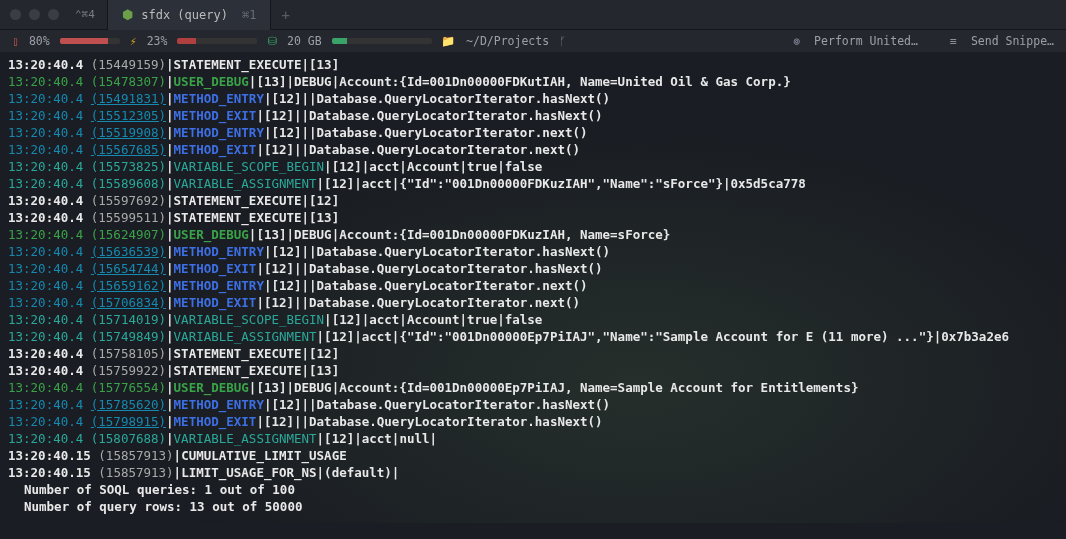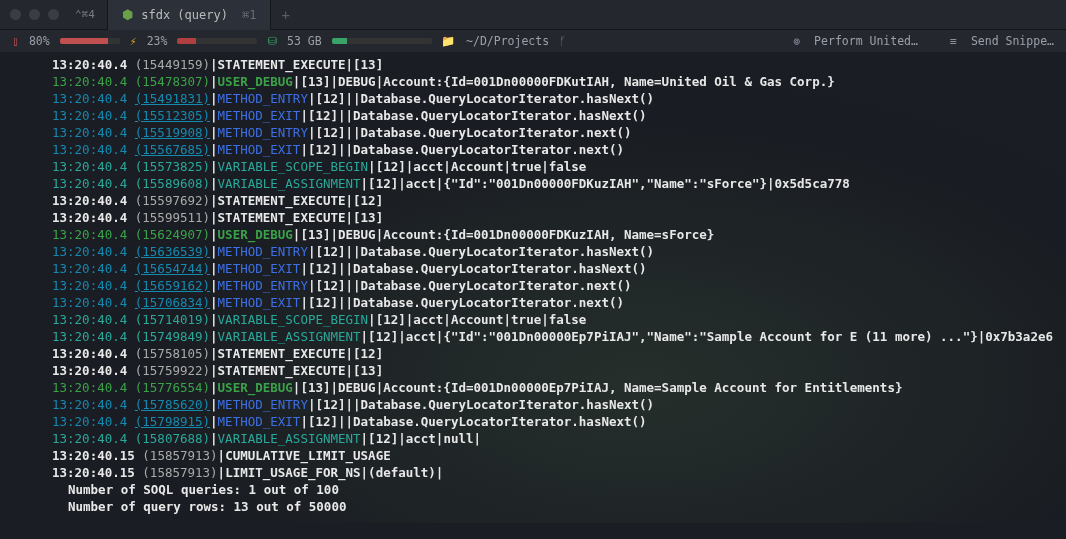--- a/index.html
+++ b/index.html
@@ -59,31 +59,31 @@
 .gear-ico { color: #8a8fa0; margin-right:4px;}
 .burger { color:#8a8fa0; margin-right:4px;}
 
 .terminal {
   padding: 4px 8px 8px 8px;
   line-height: 17px;
   white-space: pre-wrap;
   word-break: break-all;
   background: radial-gradient(ellipse at 60% 70%, rgba(60,80,60,0.35), rgba(20,25,30,0.1) 55%, transparent 75%), #1a1d23;
 }
-.line { display:block;margin-left:44px; }
+.line { display:block; }
 .ts { color: #e8e8e8; font-weight: bold; }
 .ts-dim { color: #1589b0; }
 .ts-teal { color: #2aa89a; }
 .ts-green { color: #3aa348; }
 .paren { color: #aaa; }
 .paren-blue { color: #1589b0; text-decoration: underline; }
 .paren-teal { color: #2aa89a; }
 .paren-green{ color:#3aa348;}
 .tok-white { color:#e8e8e8; font-weight:bold;}
-.tok-blue { color:#3d6fe5; font-weight:normal;}
+.tok-blue { color:#3d6fe5; font-weight:bold;}
 .tok-teal { color:#2aa89a; font-weight:normal;}
 .tok-green { color:#3aa348; font-weight:bold;}
 .rest { color:#e8e8e8; font-weight:bold;}
 .indent { padding-left: 16px; }
 </style>
 </head>
 <body>
 
 <div class="titlebar">
   <div class="traffic">
@@ -105,21 +105,21 @@
   <span>80%</span>
   <div class="batt-bar">
       <div class="batt-fill" style="width:80%"></div>
     </div>
   <span class="flash">⚡</span>
   <span>23%</span>
   <div class="cpu-bar">
       <div class="cpu-fill" style="width:23%"></div>
     </div>
   <span class="disk-ico">⛁</span>
-  <span>53 GB</span>
+  <span>20 GB</span>
   <div class="disk-bar">
       <div class="disk-fill" style="width:15%"></div>
     </div>
   <span class="folder">📁</span>
   <span>~/D/Projects</span>
   <span style="color:#6a6d75">ᚶ</span>
   <div class="flex-spacer"></div>
   <span class="gear-ico">⊚</span>
   <span class="action-link">Perform United…</span>
   <span style="width:12px"></span>

